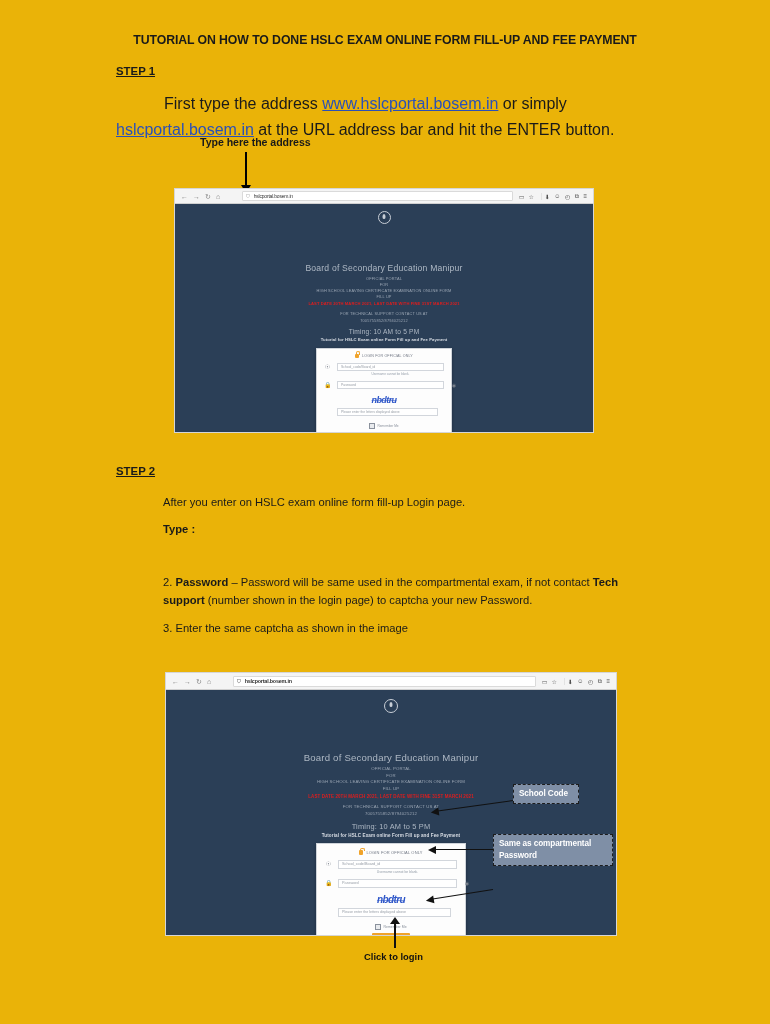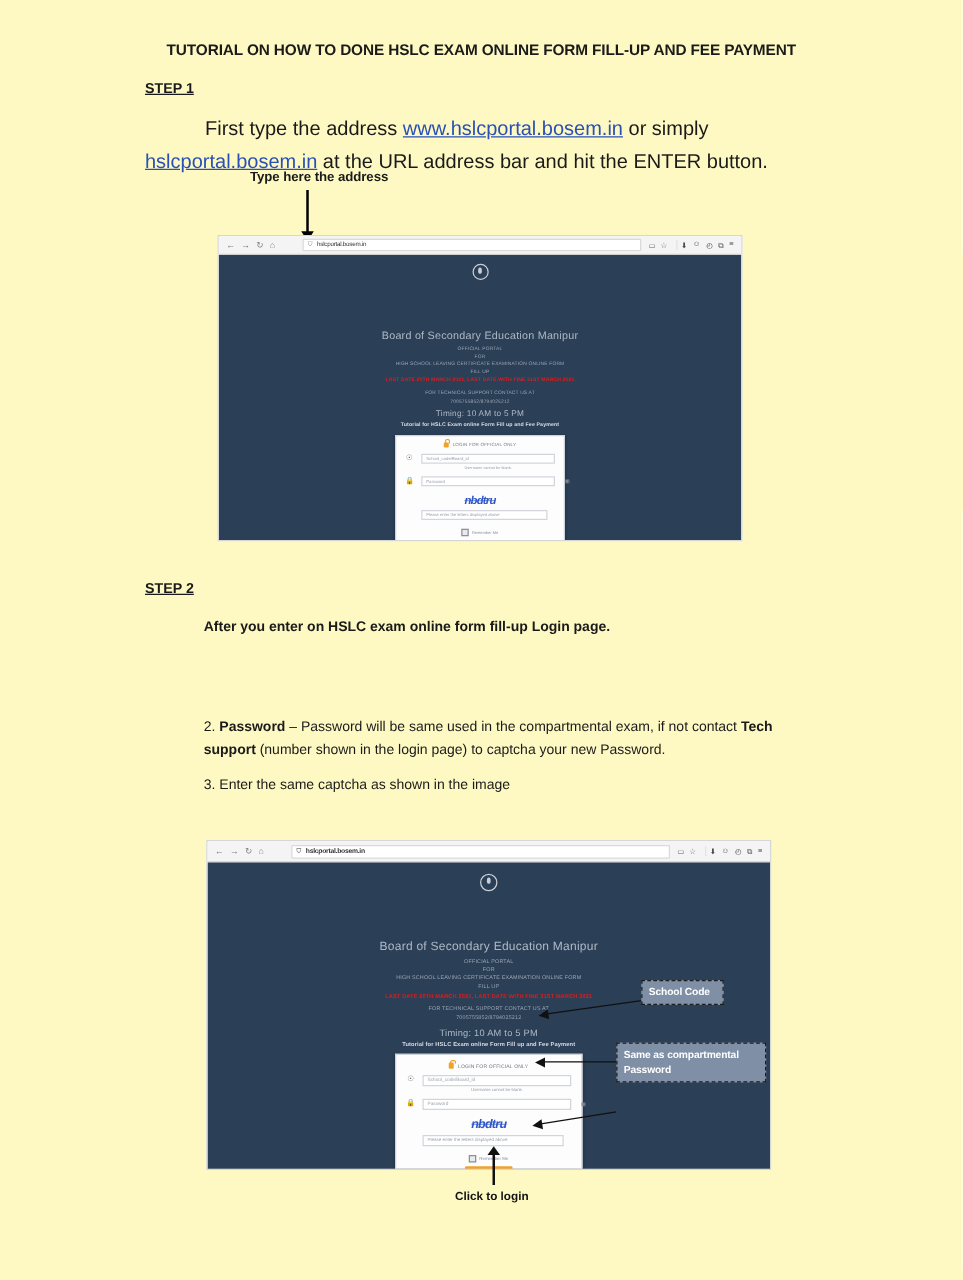--- a/index.html
+++ b/index.html
@@ -11,21 +11,21 @@
     width: 770px;
     height: 1024px;
     position: relative;
     font-family: "Liberation Sans", sans-serif;
     color: #1a1a1a;
     overflow: hidden;
   }
   .page {
     position: absolute;
     inset: 0;
-    background: #fef9c3;
+    background: #eab308;
   }
 
   
   .doc-title {
     position: absolute;
     top: 33px;
     left: 0; right: 0;
     text-align: center;
     font-size: 12.3px;
     font-weight: bold;
@@ -55,21 +55,21 @@
     text-decoration: underline;
   }
 
   .s2-line {
     position: absolute;
     left: 163px;
     width: 500px;
     font-size: 11.2px;
     line-height: 1.6;
   }
-  #s2-intro { top: 494px; font-weight: bold; }
+  #s2-intro { top: 494px; font-weight: normal; }
   #s2-type  { top: 521px; font-weight: bold; }
   #s2-item1 { top: 548px; }
   #s2-item2 { top: 574px; width: 495px; }
   #s2-item3 { top: 620px; }
   #s2-item4 { top: 647px; }
   .b { font-weight: bold; }
 
   
   .callout-top {
     position: absolute;
@@ -516,20 +516,21 @@
           <span>Remember Me</span>
         </div>
         <div class="login-btn">LOGIN</div>
         <div class="forgot">Forgot Password</div>
       </div>
     </div>
   </div>
 
   <div class="step-label" id="step2-label">STEP 2</div>
   <div class="s2-line" id="s2-intro">After you enter on HSLC exam online form fill-up Login page.</div>
+  <div class="s2-line" id="s2-type">Type :</div>
 
 
   <div class="s2-line" id="s2-item2">
     <span>2.</span>
     <span class="b">Password</span><span> – Password will be same used in the compartmental exam, if not contact </span><span class="b">Tech support</span><span> (number shown in the login page) to captcha your new Password.</span>
   </div>
 
   <div class="s2-line" id="s2-item3">3. Enter the same captcha as shown in the image</div>
 
   <div class="shot" id="shot2">

